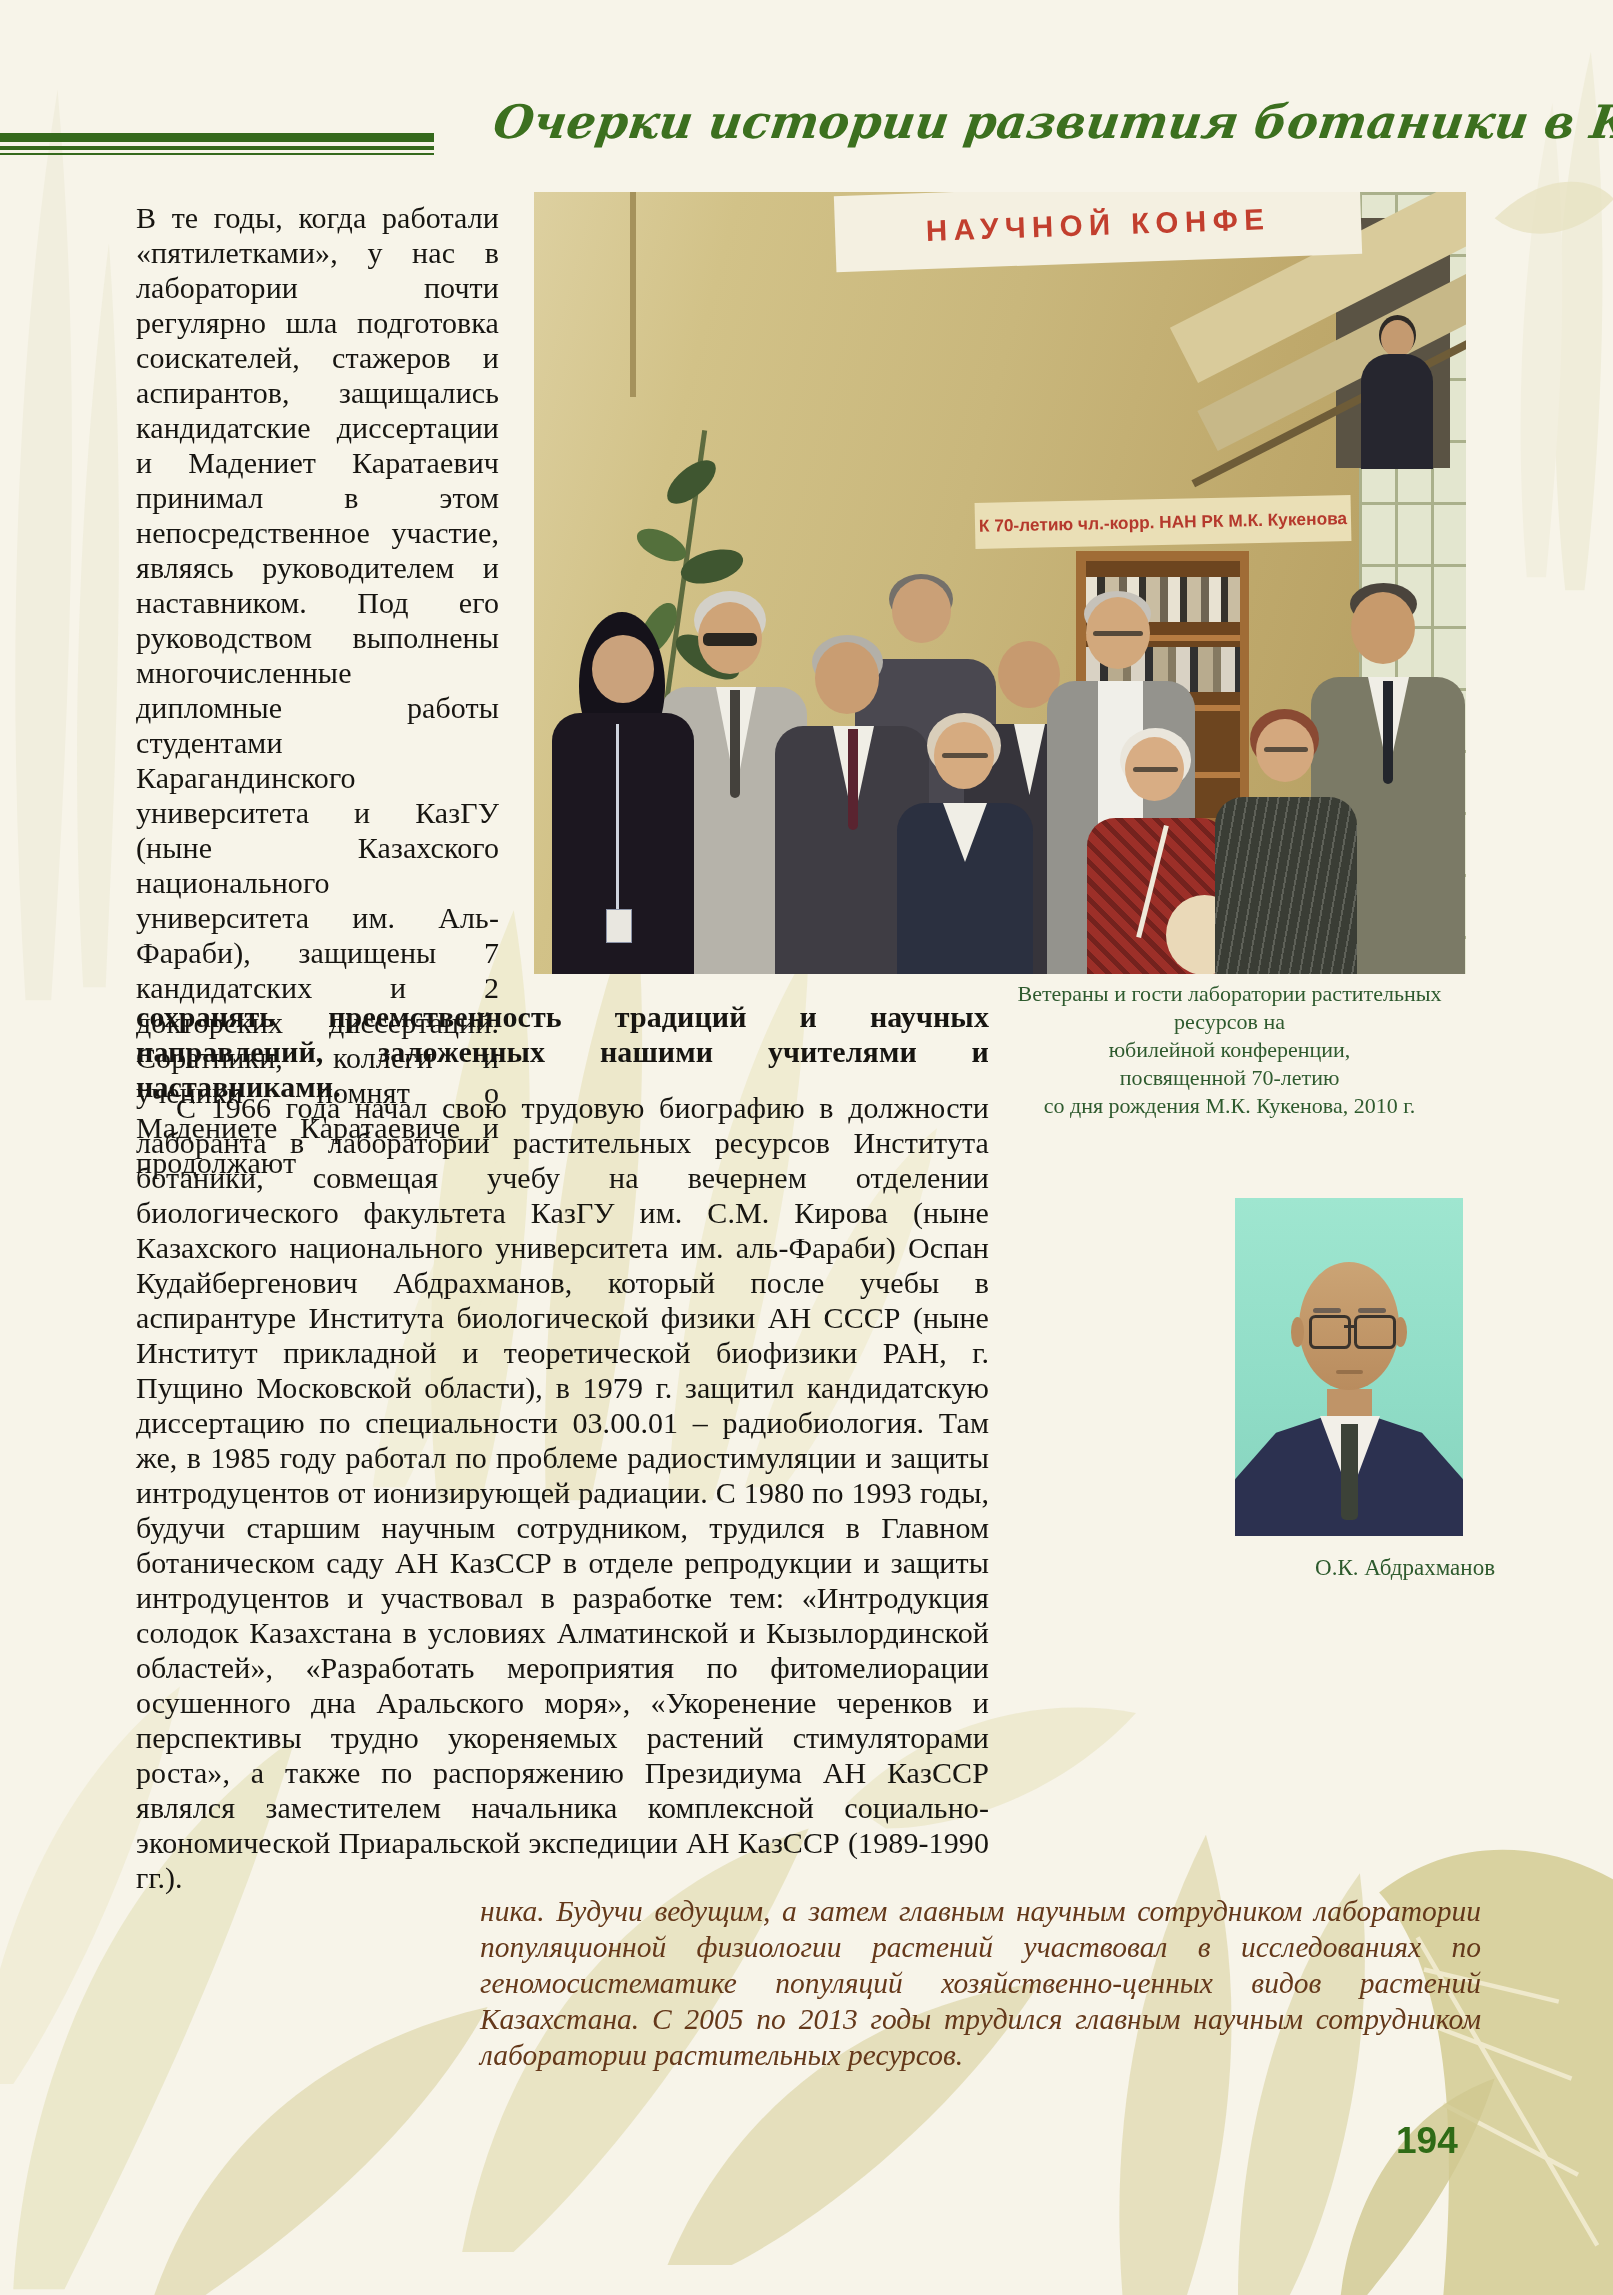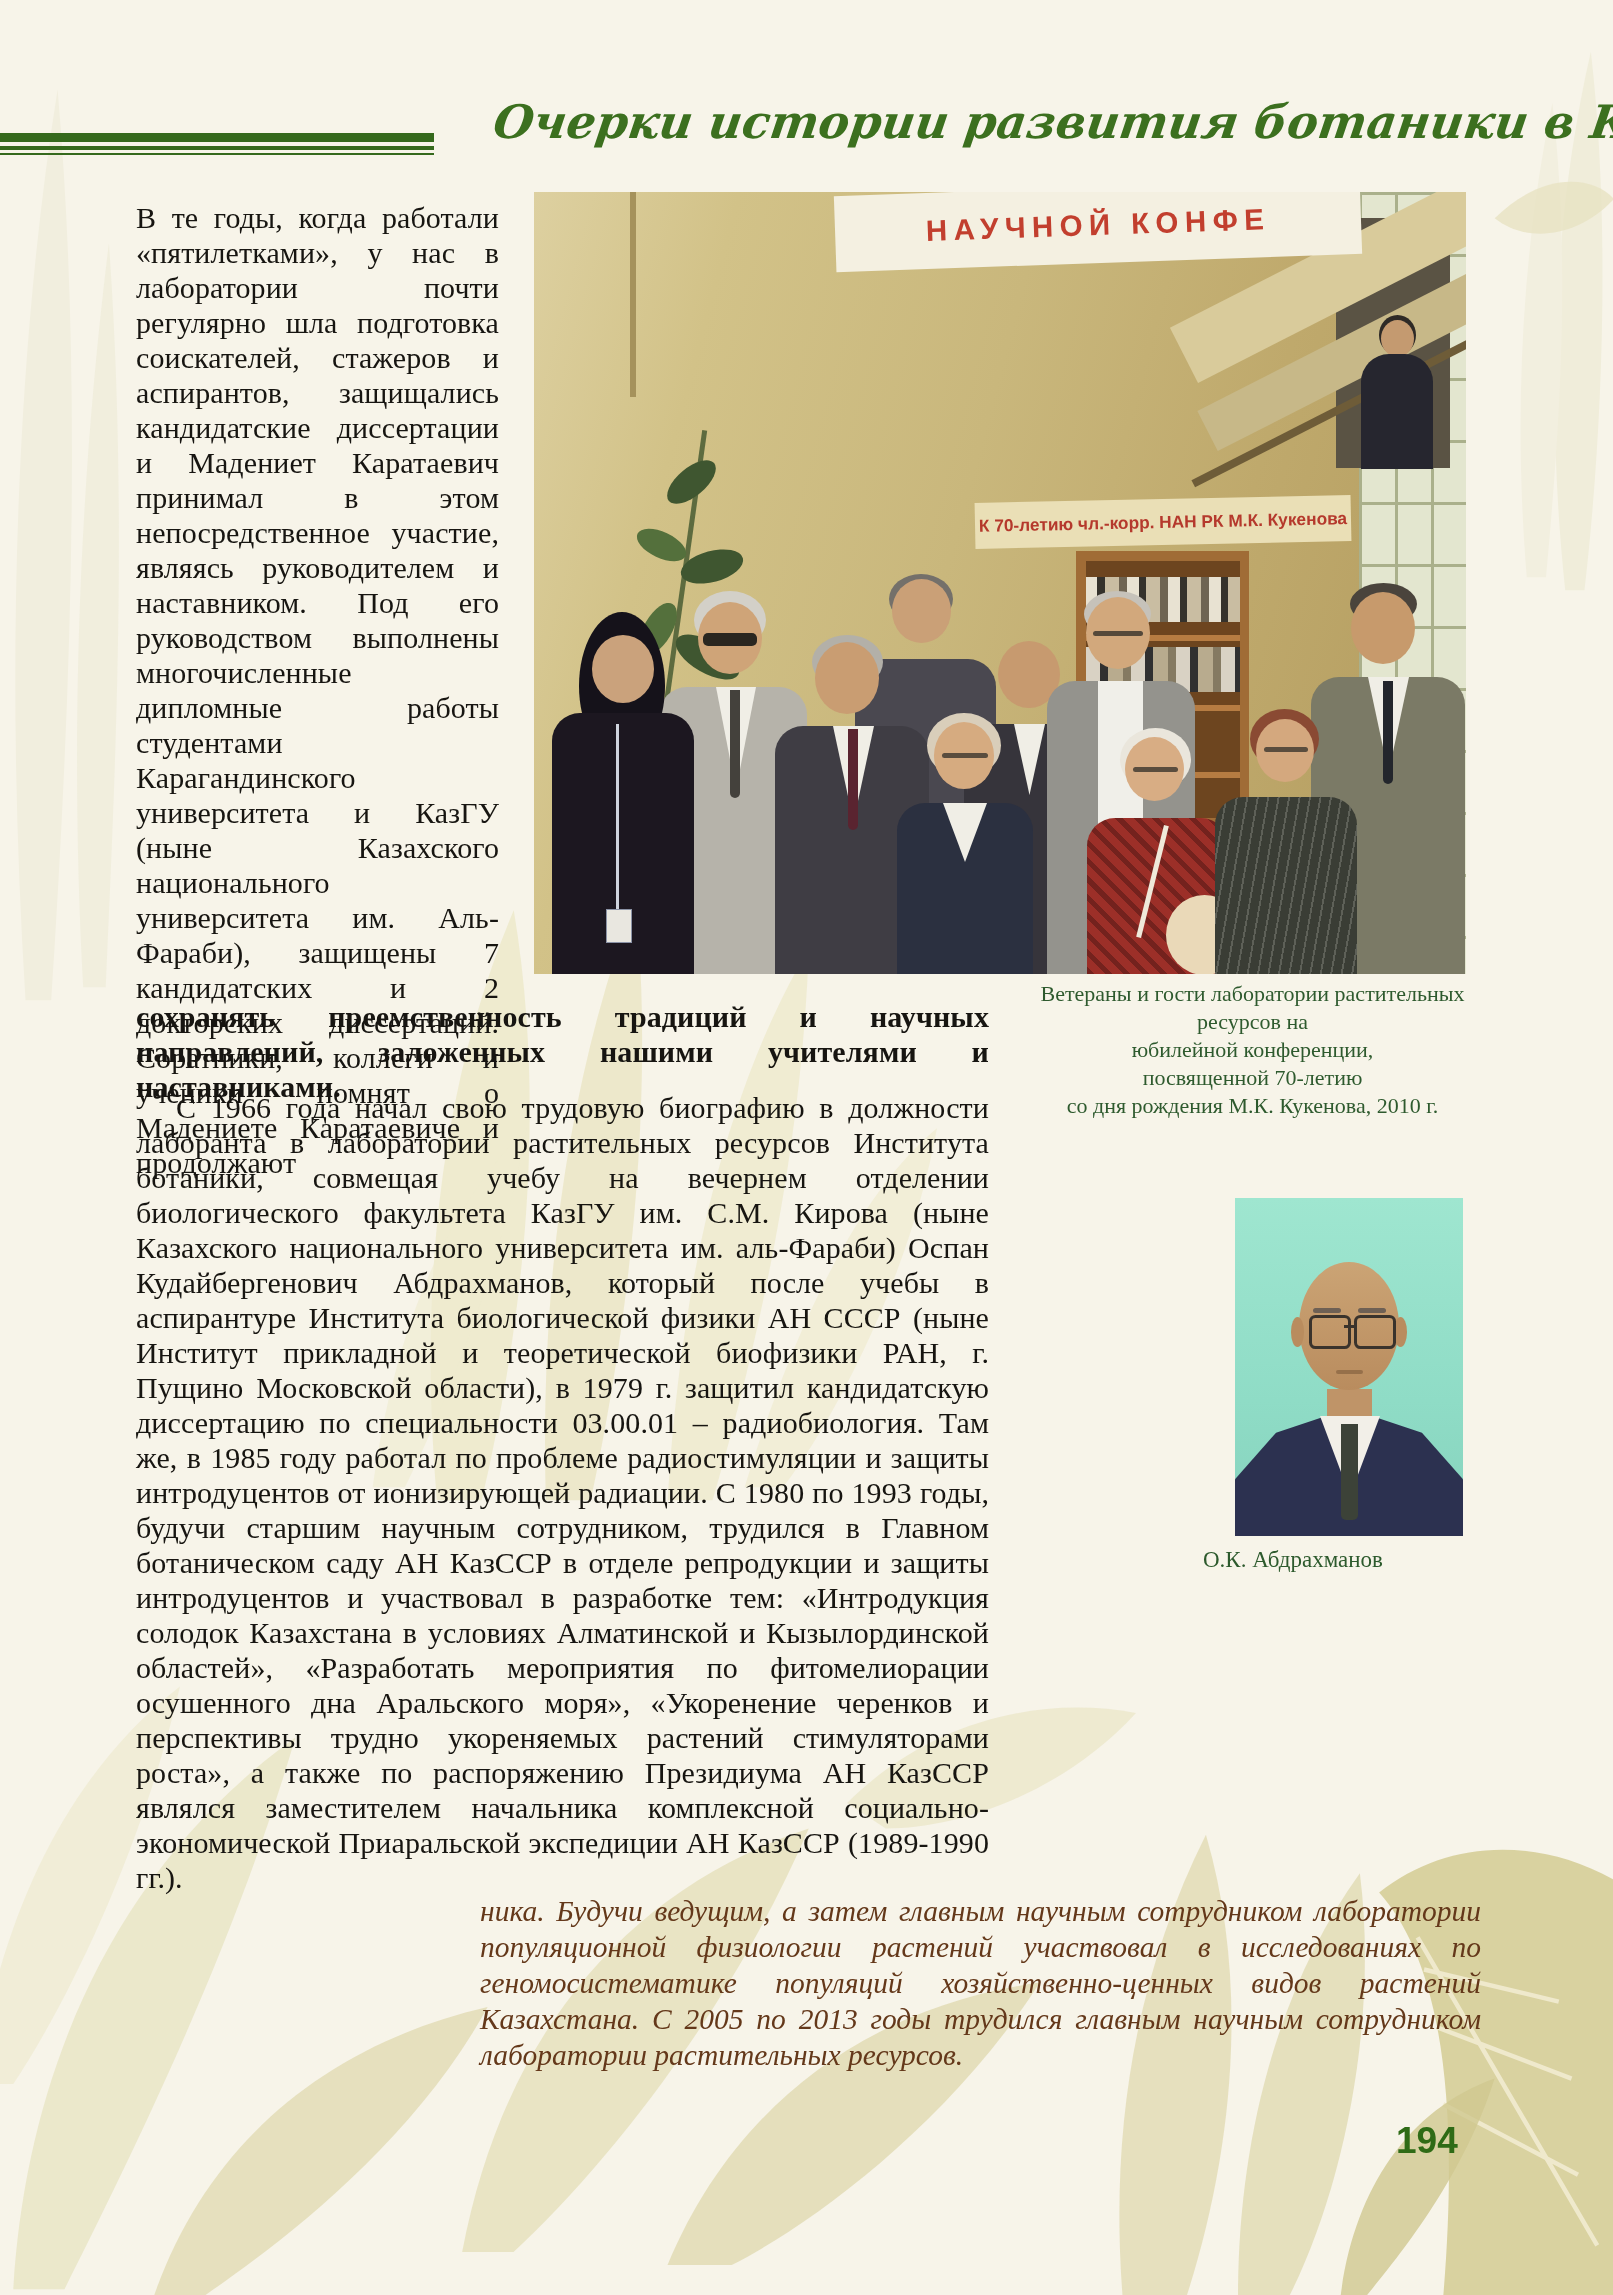--- a/index.html
+++ b/index.html
@@ -5,21 +5,21 @@
   html,body{margin:0;padding:0;background:#888;}
   #page{position:relative;width:1614px;height:2295px;background:#f7f4e9;
         font-family:"Liberation Serif",serif;overflow:hidden;}
   .abs{position:absolute;}
   svg.wm{position:absolute;pointer-events:none;}
   
   .body-text{font-size:30px;line-height:35px;color:#171511;text-align:justify;letter-spacing:0.1px;}
   .indent{text-indent:40px;}
   .italic-text{font-style:italic;color:#64381a;font-size:29.5px;line-height:36px;text-align:justify;}
   .caption{font-size:22px;line-height:28px;color:#2e5a2e;text-align:center;white-space:pre-line;}
-  .portrait-caption{font-size:23px;color:#2d5a2d;text-align:left;}
+  .portrait-caption{font-size:23px;color:#2d5a2d;text-align:right;margin-top:8px;}
   .page-title{font-family:"DejaVu Serif",serif;font-style:italic;font-weight:bold;color:#3c701f;
               font-size:46px;transform:skewX(-8deg);white-space:nowrap;}
   .page-num{font-family:"Liberation Sans",sans-serif;font-weight:bold;font-size:37px;color:#2f6b16;}
   
   .rule-thick{height:9px;background:#35691c;}
   .rule-mid{height:3.8px;background:#35691c;margin-top:3.8px;}
   .rule-thin{height:1.9px;background:#35691c;margin-top:3.2px;}
   
   #gphoto{position:absolute;left:534px;top:192px;width:932px;height:782px;overflow:hidden;
           background:linear-gradient(105deg,#ddd0a0 0%,#d2c288 18%,#c9b77c 45%,#bfa96c 70%,#b29b5e 100%);}
@@ -200,21 +200,21 @@
     </div>
     <div>
       <div class="ph" style="left:716px;top:517px;width:69px;height:60px;background:#8a4a33;"></div>
       <div class="ph" style="left:722px;top:527px;width:58px;height:63px;background:#d4a87e;"></div>
       <div class="pglass" style="left:730px;top:555px;width:44px;height:4.5px;background:#5a4d3e;"></div>
       <div class="pb" style="left:681px;top:605px;width:142px;height:177px;background:#3a3d35;
            background-image:repeating-linear-gradient(100deg,rgba(220,220,210,.22) 0 1.9px,transparent 1.9px 10.3px);"></div>
     </div>
   </div>
 
-  <div class="abs caption" style="left:996px;top:980px;width:513px;">Ветераны и гости лаборатории растительных ресурсов на
+  <div class="abs caption" style="left:973px;top:980px;width:513px;">Ветераны и гости лаборатории растительных ресурсов на
 юбилейной конференции,
 посвященной 70-летию
 со дня рождения М.К. Кукенова, 2010 г.</div>
 
   <div class="abs body-text" style="left:136px;top:999px;width:853px;font-weight:bold;">сохранять преемственность традиций и научных направлений, заложенных нашими учителями и наставниками.</div>
 
   <div class="abs body-text indent" style="left:136px;top:1090px;width:853px;">С 1966 года начал свою трудовую биографию в должности лаборанта в лаборатории растительных ресурсов Института ботаники, совмещая учебу на вечернем отделении биологического факультета КазГУ им. С.М. Кирова (ныне Казахского национального университета им. аль-Фараби) Оспан Кудайбергенович Абдрахманов, который после учебы в аспирантуре Института биологической физики АН СССР (ныне Институт прикладной и теоретической биофизики РАН, г. Пущино Московской области), в 1979 г. защитил кандидатскую диссертацию по специальности 03.00.01 – радиобиология. Там же, в 1985 году работал по проблеме радиостимуляции и защиты интродуцентов от ионизирующей радиации. С 1980 по 1993 годы, будучи старшим научным сотрудником, трудился в Главном ботаническом саду АН КазССР в отделе репродукции и защиты интродуцентов и участвовал в разработке тем: «Интродукция солодок Казахстана в условиях Алматинской и Кызылординской областей», «Разработать мероприятия по фитомелиорации осушенного дна Аральского моря», «Укоренение черенков и перспективы трудно укореняемых растений стимуляторами роста», а также по распоряжению Президиума АН КазССР являлся заместителем начальника комплексной социально-экономической Приаральской экспедиции АН КазССР (1989-1990 гг.).</div>
 
   <div id="portrait">
     <div class="abs" style="left:92px;top:191px;width:45px;height:38px;background:#bf9468;"></div>

